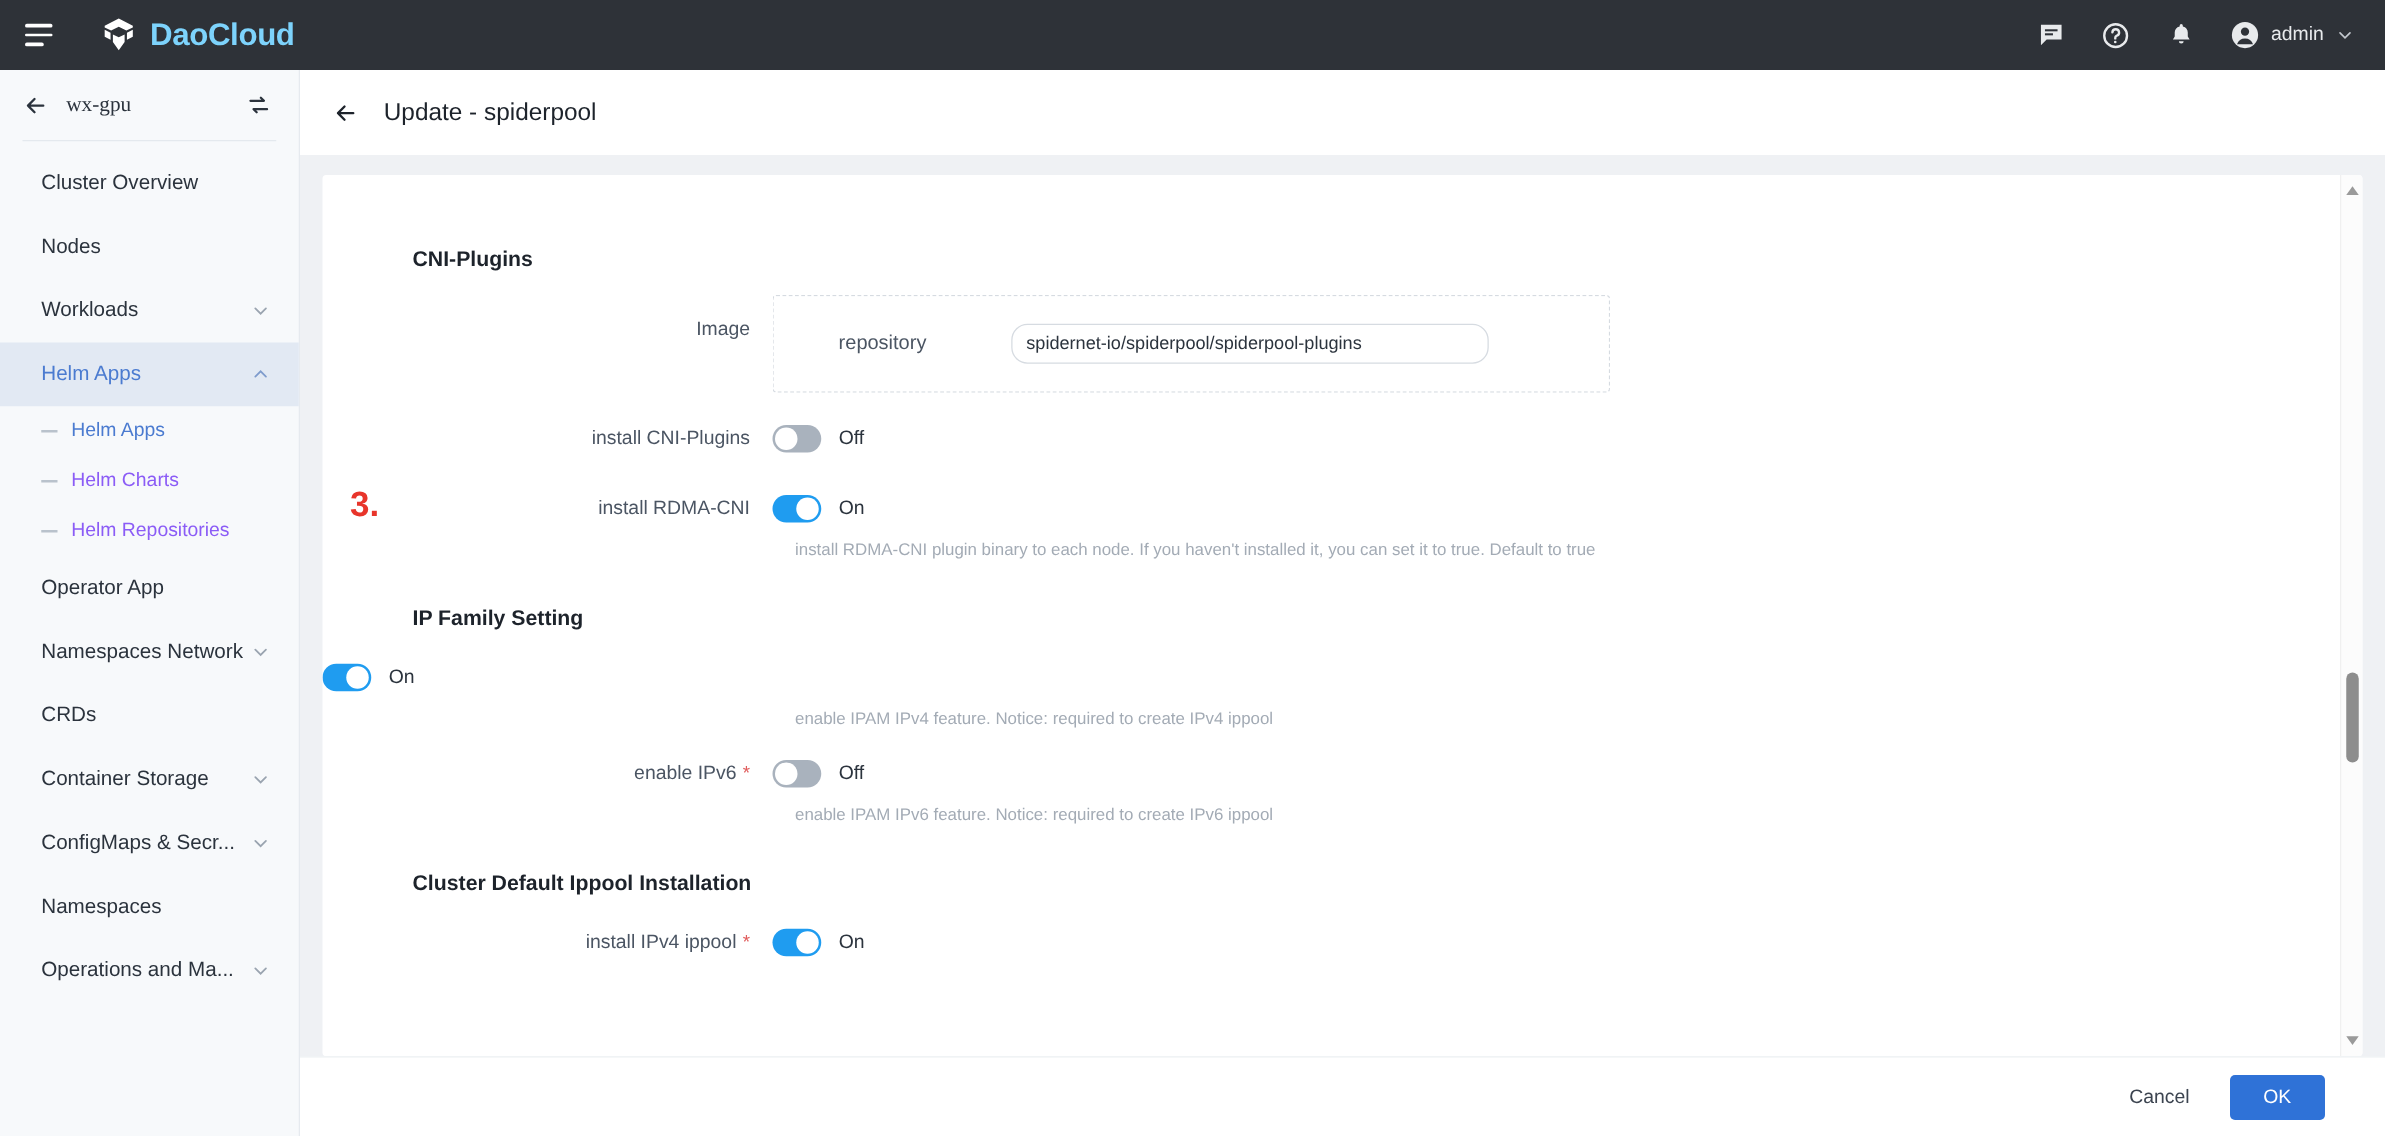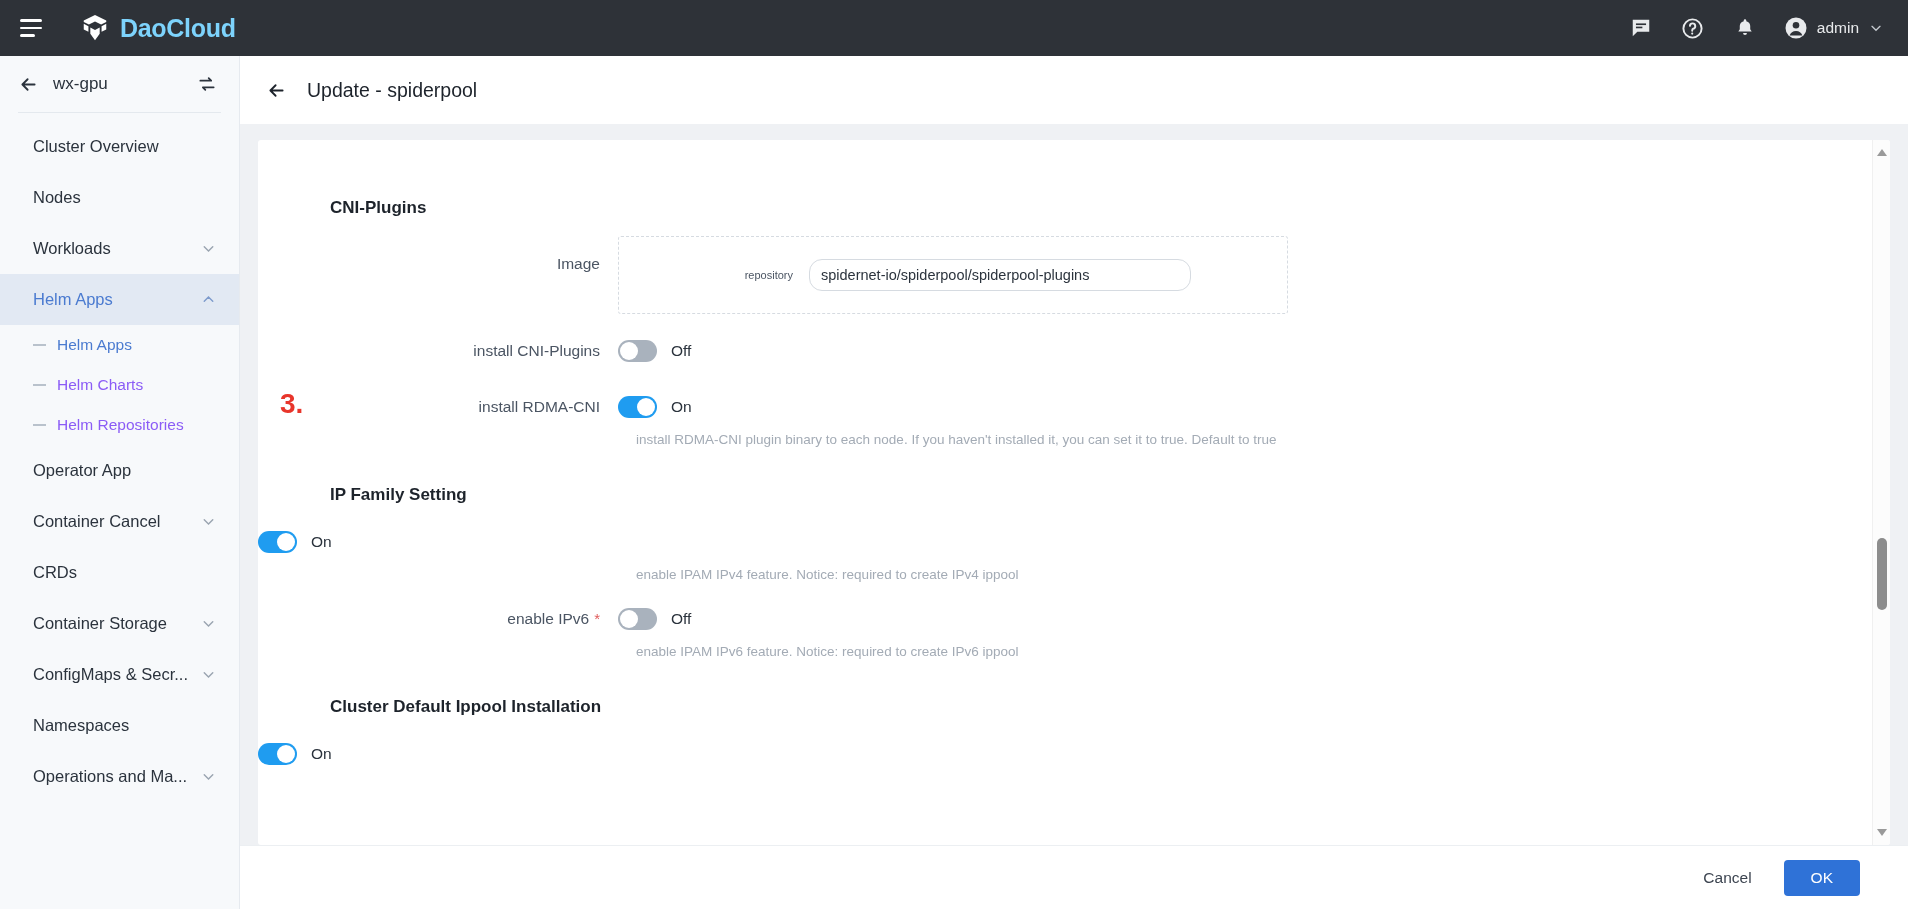--- a/index.html
+++ b/index.html
@@ -42,21 +42,21 @@
   
   .sidebar {
     position: absolute; top: 56px; left: 0;
     width: 240px; height: 853px;
     background: #f7f9fb;
     border-right: 1px solid #e6eaef;
     z-index: 20;
   }
   .cluster-head {
     height: 56px; display: flex; align-items: center;
-    padding: 0 22px 0 18px; gap: 14px;
+    padding: 0 22px 0 18px; gap: 14px; font-family: Liberation Serif, serif;
   }
   .cluster-back { cursor: pointer; display: flex; align-items: center; }
   .cluster-name { font-size: 17px; color: #2b333d; font-weight: 400; }
   .cluster-switch { margin-left: auto; cursor: pointer; display: flex; align-items: center; }
   .sb-divider { height: 1px; background: #e4e9ee; margin: 0 18px; }
 
   .nav { padding-top: 8px; }
   .nav-item {
     height: 51px; display: flex; align-items: center;
     padding: 0 22px 0 33px;
@@ -117,22 +117,22 @@
   }
   .req { color: #e05b5b; font-size: 15px; margin-left: 5px; }
 
   .image-group {
     margin-left: 0; width: 670px;
     border: 1px dashed #d6dbe1; border-radius: 3px;
     padding: 22px 0 22px 0;
   }
   .sub-row { display: flex; align-items: center; }
   .sub-label {
-    width: 190px; text-align: right; padding-right: 16px;
-    font-size: 11px; color: #4b5563;
+    width: 190px; text-align: center; padding-right: 16px;
+    font-size: 16px; color: #4b5563;
   }
   .text-input {
     width: 382px; height: 32px;
     border: 1px solid #d6dbe1; border-radius: 13px;
     padding: 0 11px; font-size: 14.5px; color: #2b333d;
     font-family: "Liberation Sans", sans-serif;
     background: #fff; outline: none;
   }
 
   
@@ -310,21 +310,21 @@
     </div>
     <div class="sub-item">
       <span class="dash"></span>
       <span>Helm Repositories</span>
     </div>
 
     <div class="nav-item">
       <span>Operator App</span>
     </div>
     <div class="nav-item">
-      <span>Container Cancel</span>
+      <span>Namespaces Network</span>
       <span class="chev">
         <svg width="17" height="17" viewBox="0 0 24 24" fill="none" stroke="#9aa4b0" stroke-width="2">
           <path d="M6 9.5l6 6 6-6" stroke-linecap="round"></path>
         </svg>
       </span>
     </div>
     <div class="nav-item">
       <span>CRDs</span>
     </div>
     <div class="nav-item">
@@ -417,20 +417,23 @@
         <div class="toggle off">
             <span class="knob"></span>
           </div>
         <div class="toggle-text">Off</div>
       </div>
       <div class="helper">enable IPAM IPv6 feature. Notice: required to create IPv6 ippool</div>
 
       <div class="section-title" style="margin-top:38px;">Cluster Default Ippool Installation</div>
 
       <div class="row" style="margin-top:22px;">
+        <div class="row-label">
+          <span>install IPv4 ippool</span><span class="req">*</span>
+        </div>
         <div class="toggle on">
             <span class="knob"></span>
           </div>
         <div class="toggle-text">On</div>
       </div>
     </div>
 
     <div class="scroll-track">
       <div class="sc-arrow up">
         <svg width="12" height="10" viewBox="0 0 12 10">

